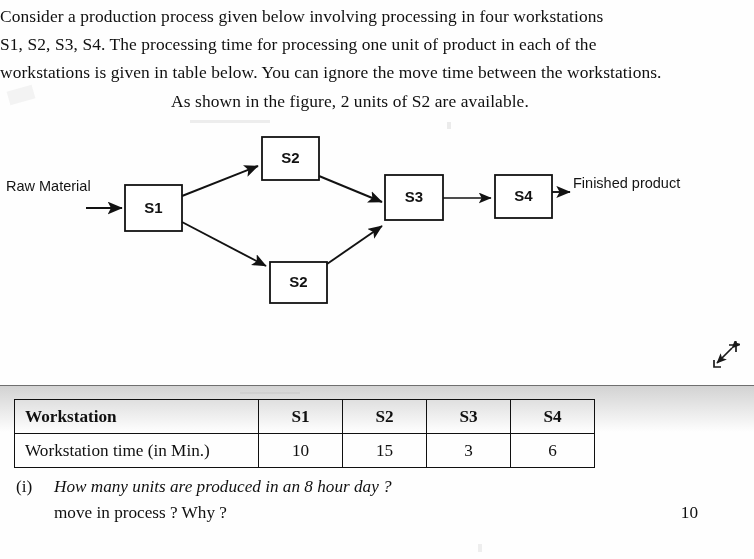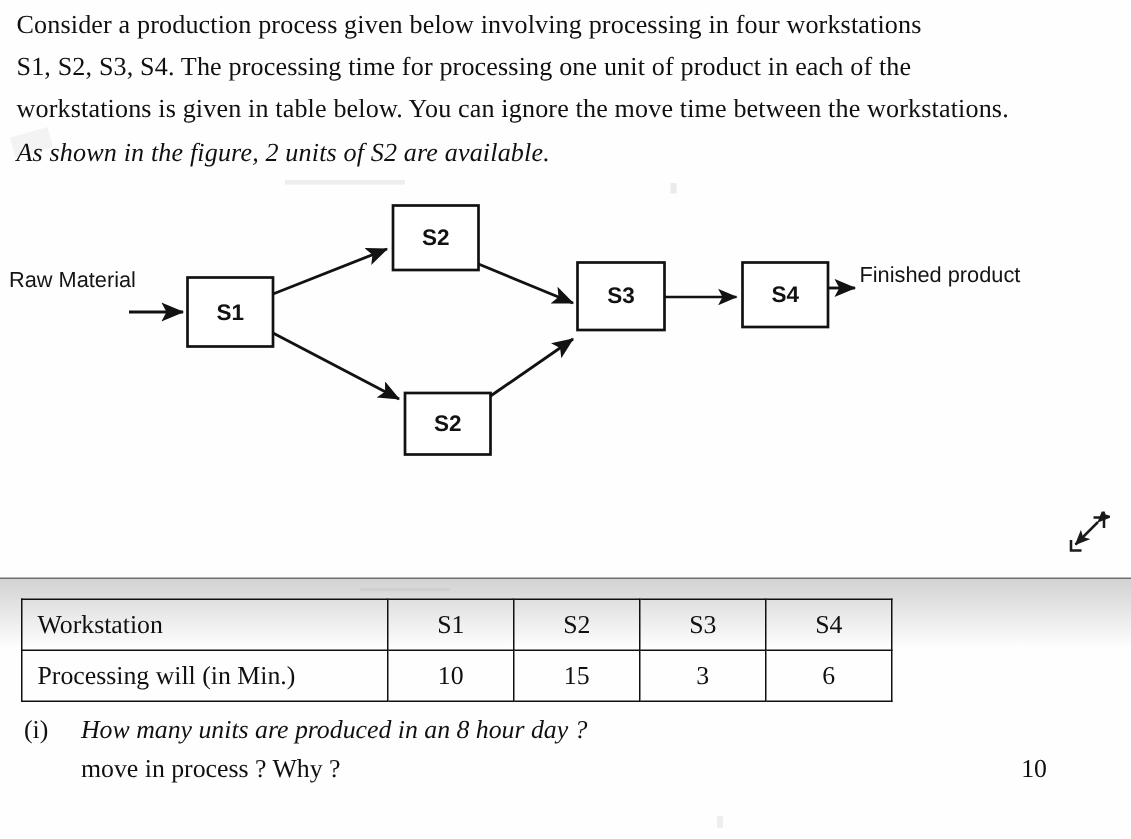--- a/index.html
+++ b/index.html
@@ -25,33 +25,33 @@
   }
   .scan-noise {
     position: absolute;
     pointer-events: none;
     background: rgba(150,150,150,0.30);
   }
 
   
   #intro {
     position: absolute;
-    left: 11px;
+    left: 0;
     top: 2px;
     width: 700px;
   }
   #intro p {
     margin: 0;
     font-size: 17.4px;
     line-height: 28.2px;
     text-align: justify;
     text-justify: inter-word;
     letter-spacing: 0.1px;
   }
-  #intro p.last { text-align: left; font-style: italic; }
+  #intro p.last { text-align: center; }
 
   
   #diagram {
     position: absolute;
     left: 0;
     top: 118px;
     width: 754px;
     height: 225px;
   }
   #diagram svg { display: block; }
@@ -113,21 +113,21 @@
     height: 33px;
     font-size: 17.2px;
     padding: 0 0 0 10px;
     vertical-align: middle;
   }
   table.data td.c {
     text-align: center;
     padding: 0;
   }
   table.data td.hdr {
-    font-weight: normal;
+    font-weight: bold;
   }
   col.first { width: 244px; }
   col.num   { width: 84px; }
 
   
   #questions {
     position: absolute;
     left: 16px;
     top: 474px;
     width: 700px;
@@ -246,21 +246,21 @@
       </colgroup>
       <tbody>
         <tr>
           <td class="hdr">Workstation</td>
           <td class="hdr c">S1</td>
           <td class="hdr c">S2</td>
           <td class="hdr c">S3</td>
           <td class="hdr c">S4</td>
         </tr>
         <tr>
-          <td>Processing will (in Min.)</td>
+          <td>Workstation time (in Min.)</td>
           <td class="c">10</td>
           <td class="c">15</td>
           <td class="c">3</td>
           <td class="c">6</td>
         </tr>
       </tbody>
     </table>
   </div>
 
   <div id="questions">

